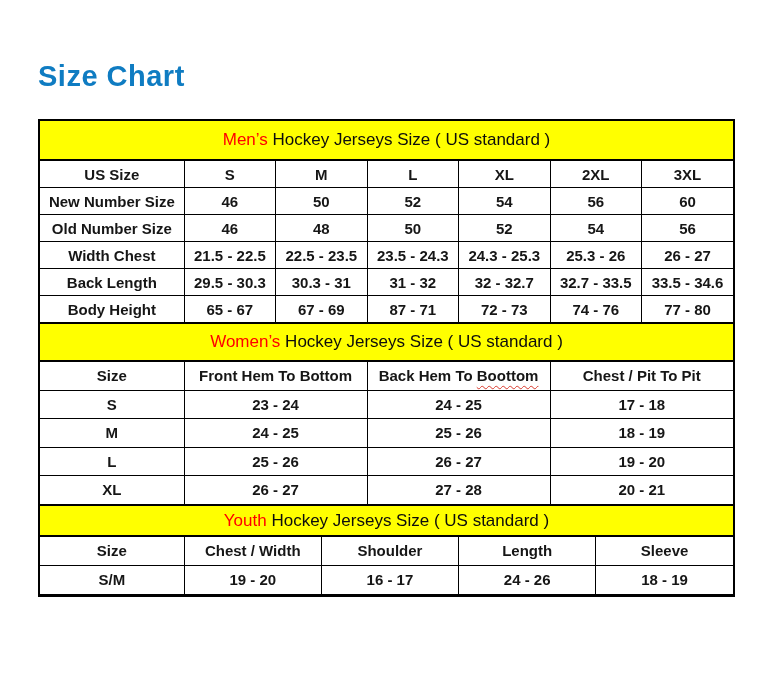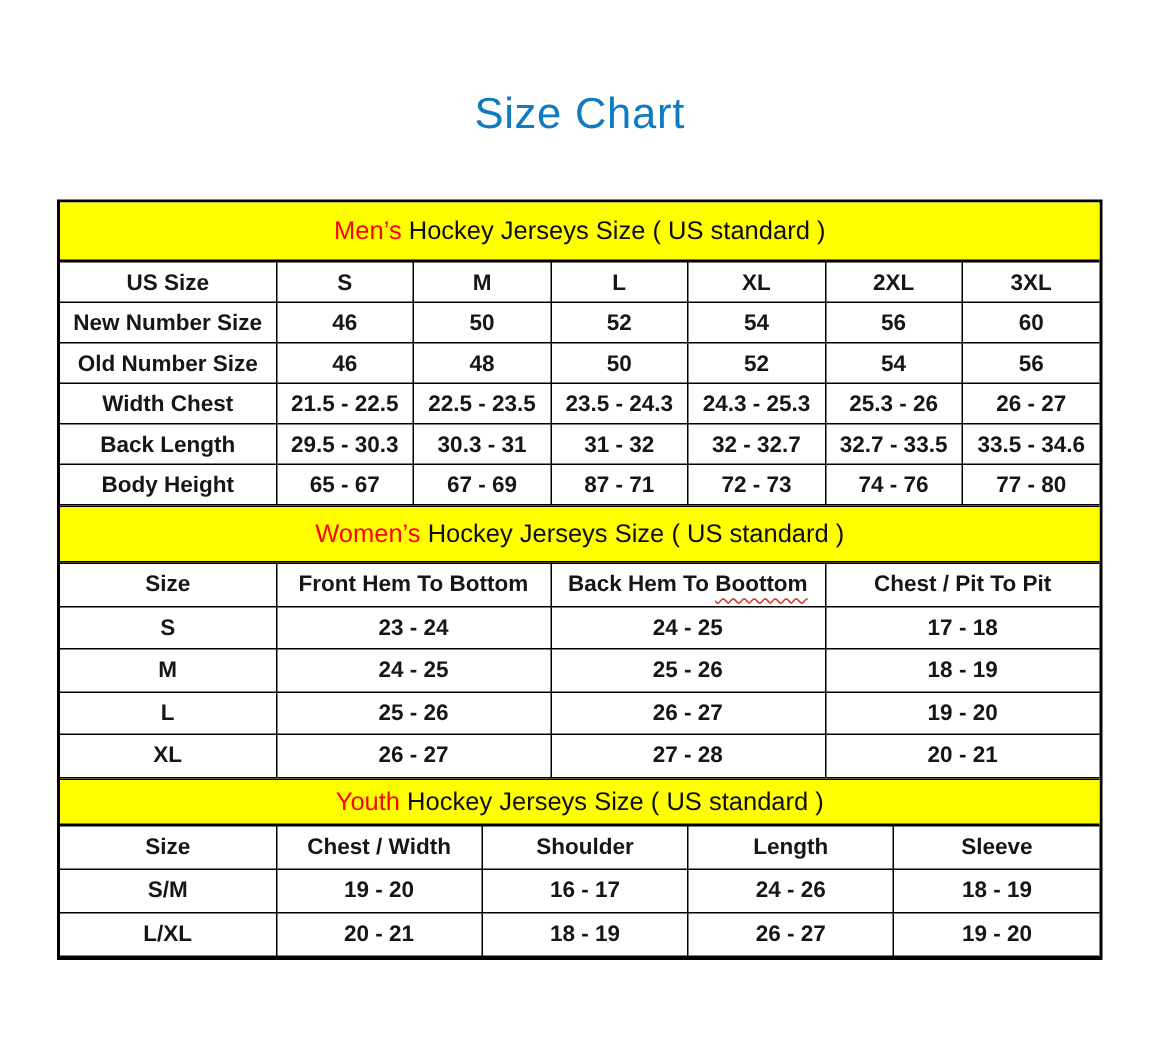--- a/index.html
+++ b/index.html
@@ -5,25 +5,25 @@
   * { margin: 0; padding: 0; box-sizing: border-box; }
   html, body { background: #ffffff; }
   body {
     width: 776px; height: 692px;
     font-family: "Liberation Sans", sans-serif;
     color: #161616;
     overflow: hidden;
   }
   .page { padding: 60px 41px 0 38px; }
   .title {
-    text-align: center;
+    text-align: left;
     color: var(--title-blue, #0f7cc2);
     font-size: 29px;
-    font-weight: normal;
-    margin-bottom: 40px;
+    font-weight: bold;
+    margin-bottom: 26px;
     letter-spacing: 0.5px;
   }
   .chart { border: 2.5px solid var(--border-black, #000); }
   .sec-header {
     background: var(--header-yellow, #ffff00);
     border-top: 1.5px solid var(--border-black, #000);
     border-bottom: 1.5px solid var(--border-black, #000);
     text-align: center;
     font-weight: normal;
     font-size: 17px;
@@ -210,25 +210,18 @@
             </tr>
           </thead>
           <tbody>
             <tr>
               <th>S/M</th>
               <td>19 - 20</td>
               <td>16 - 17</td>
               <td>24 - 26</td>
               <td>18 - 19</td>
             </tr>
-            <tr>
-              <th>L/XL</th>
-              <td>20 - 21</td>
-              <td>18 - 19</td>
-              <td>26 - 27</td>
-              <td>19 - 20</td>
-            </tr>
           </tbody>
         </table>
     </section>
 
   </div>
 </div>
 
 </body></html>

